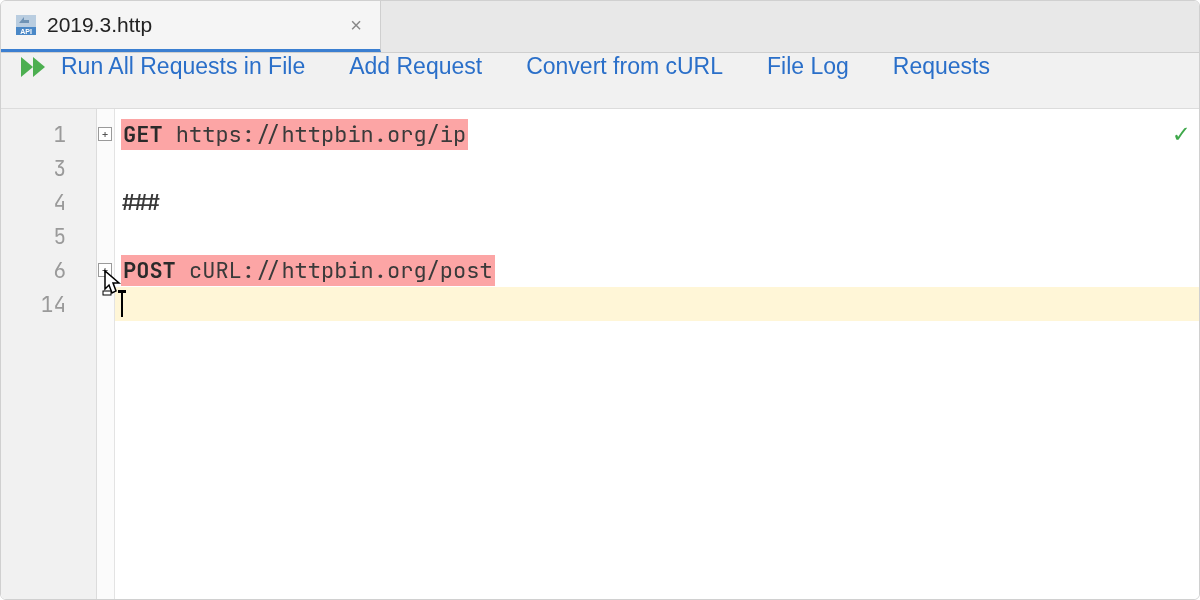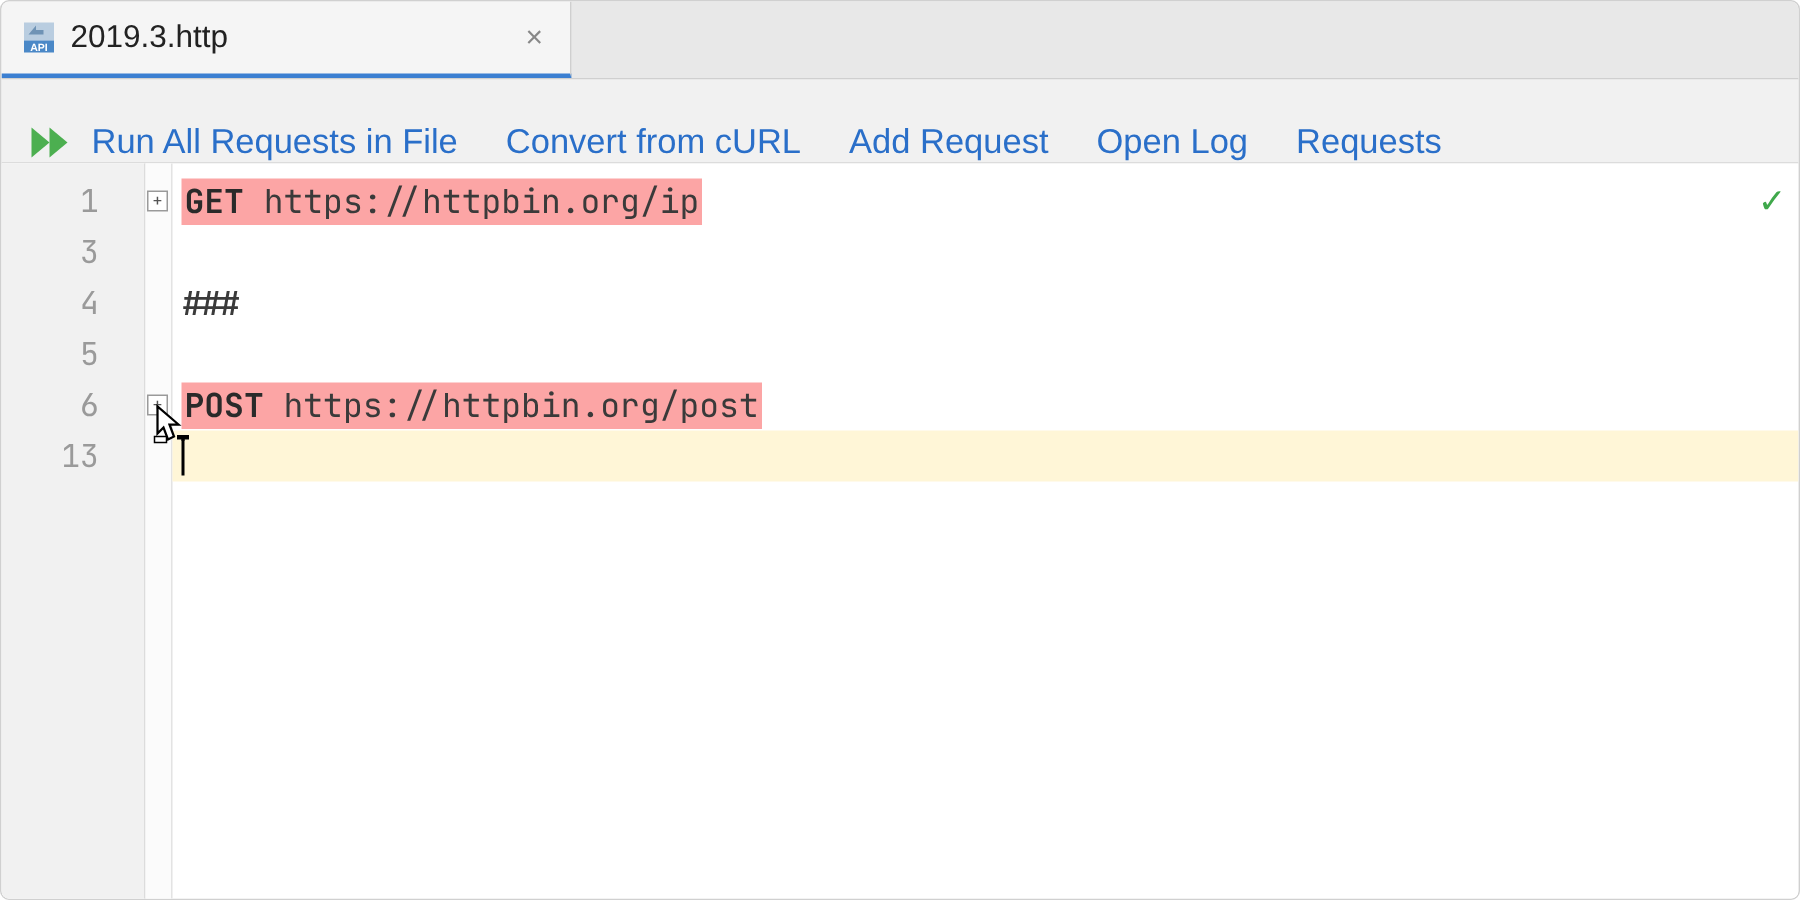--- a/index.html
+++ b/index.html
@@ -41,23 +41,23 @@
     line-height: 1;
     padding: 2px 4px;
   }
 
   
   .toolbar {
     height: 56px;
     background: #f1f1f1;
     border-bottom: 1px solid #dcdcdc;
     display: flex;
-    align-items: flex-end;
+    align-items: flex-start;
     padding: 0 18px;
-    gap: 32px;
+    gap: 44px;
   }
   .toolbar .run-group {
     display: flex;
     align-items: center;
     gap: 12px;
   }
   .run-icon svg { width: 30px; height: 24px; display: block; }
   .toolbar a {
     color: #2a6fc9;
     font-size: 23px;
@@ -195,23 +195,23 @@
 <div class="toolbar">
   <div class="run-group">
     <span class="run-icon">
       <svg viewBox="0 0 30 24">
         <path d="M2 2 L14 12 L2 22 Z" fill="#4caf50"></path>
         <path d="M14 2 L26 12 L14 22 Z" fill="#4caf50"></path>
       </svg>
     </span>
     <a>Run All Requests in File</a>
   </div>
+  <a>Add Request</a>
   <a>Convert from cURL</a>
-  <a>Add Request</a>
-  <a>Open Log</a>
+  <a>File Log</a>
   <a>Requests</a>
 </div>
 
 <div class="editor">
   <div class="gutter">
     <div class="row">
         <div class="ln">1</div>
       </div>
     <div class="row">
         <div class="ln">3</div>
@@ -219,21 +219,21 @@
     <div class="row">
         <div class="ln">4</div>
       </div>
     <div class="row">
         <div class="ln">5</div>
       </div>
     <div class="row">
         <div class="ln">6</div>
       </div>
     <div class="row">
-        <div class="ln">13</div>
+        <div class="ln">14</div>
       </div>
   </div>
 
   <div class="fold-col"></div>
 
   <div class="code">
 
     <div class="current-line-bg" style="top:178px;"></div>
 
     <div class="line" style="top:8px;">
@@ -251,21 +251,21 @@
       <span class="sep">###</span>
     </div>
 
     <div class="line" style="top:110px;"></div>
 
     <div class="line" style="top:144px;">
       <span class="fold-marker" style="top:10px;">+</span>
       <span class="hl-req">
         <span class="method">POST</span>
         <span> </span>
-        <span class="url">https://httpbin.org/post</span>
+        <span class="url">cURL://httpbin.org/post</span>
       </span>
     </div>
 
     <div class="line" style="top:178px;">
       <span class="caret"></span>
     </div>
 
     <span class="status-check">✓</span>
 
     <div class="cursor-pointer" style="left:-18px; top:160px;">

